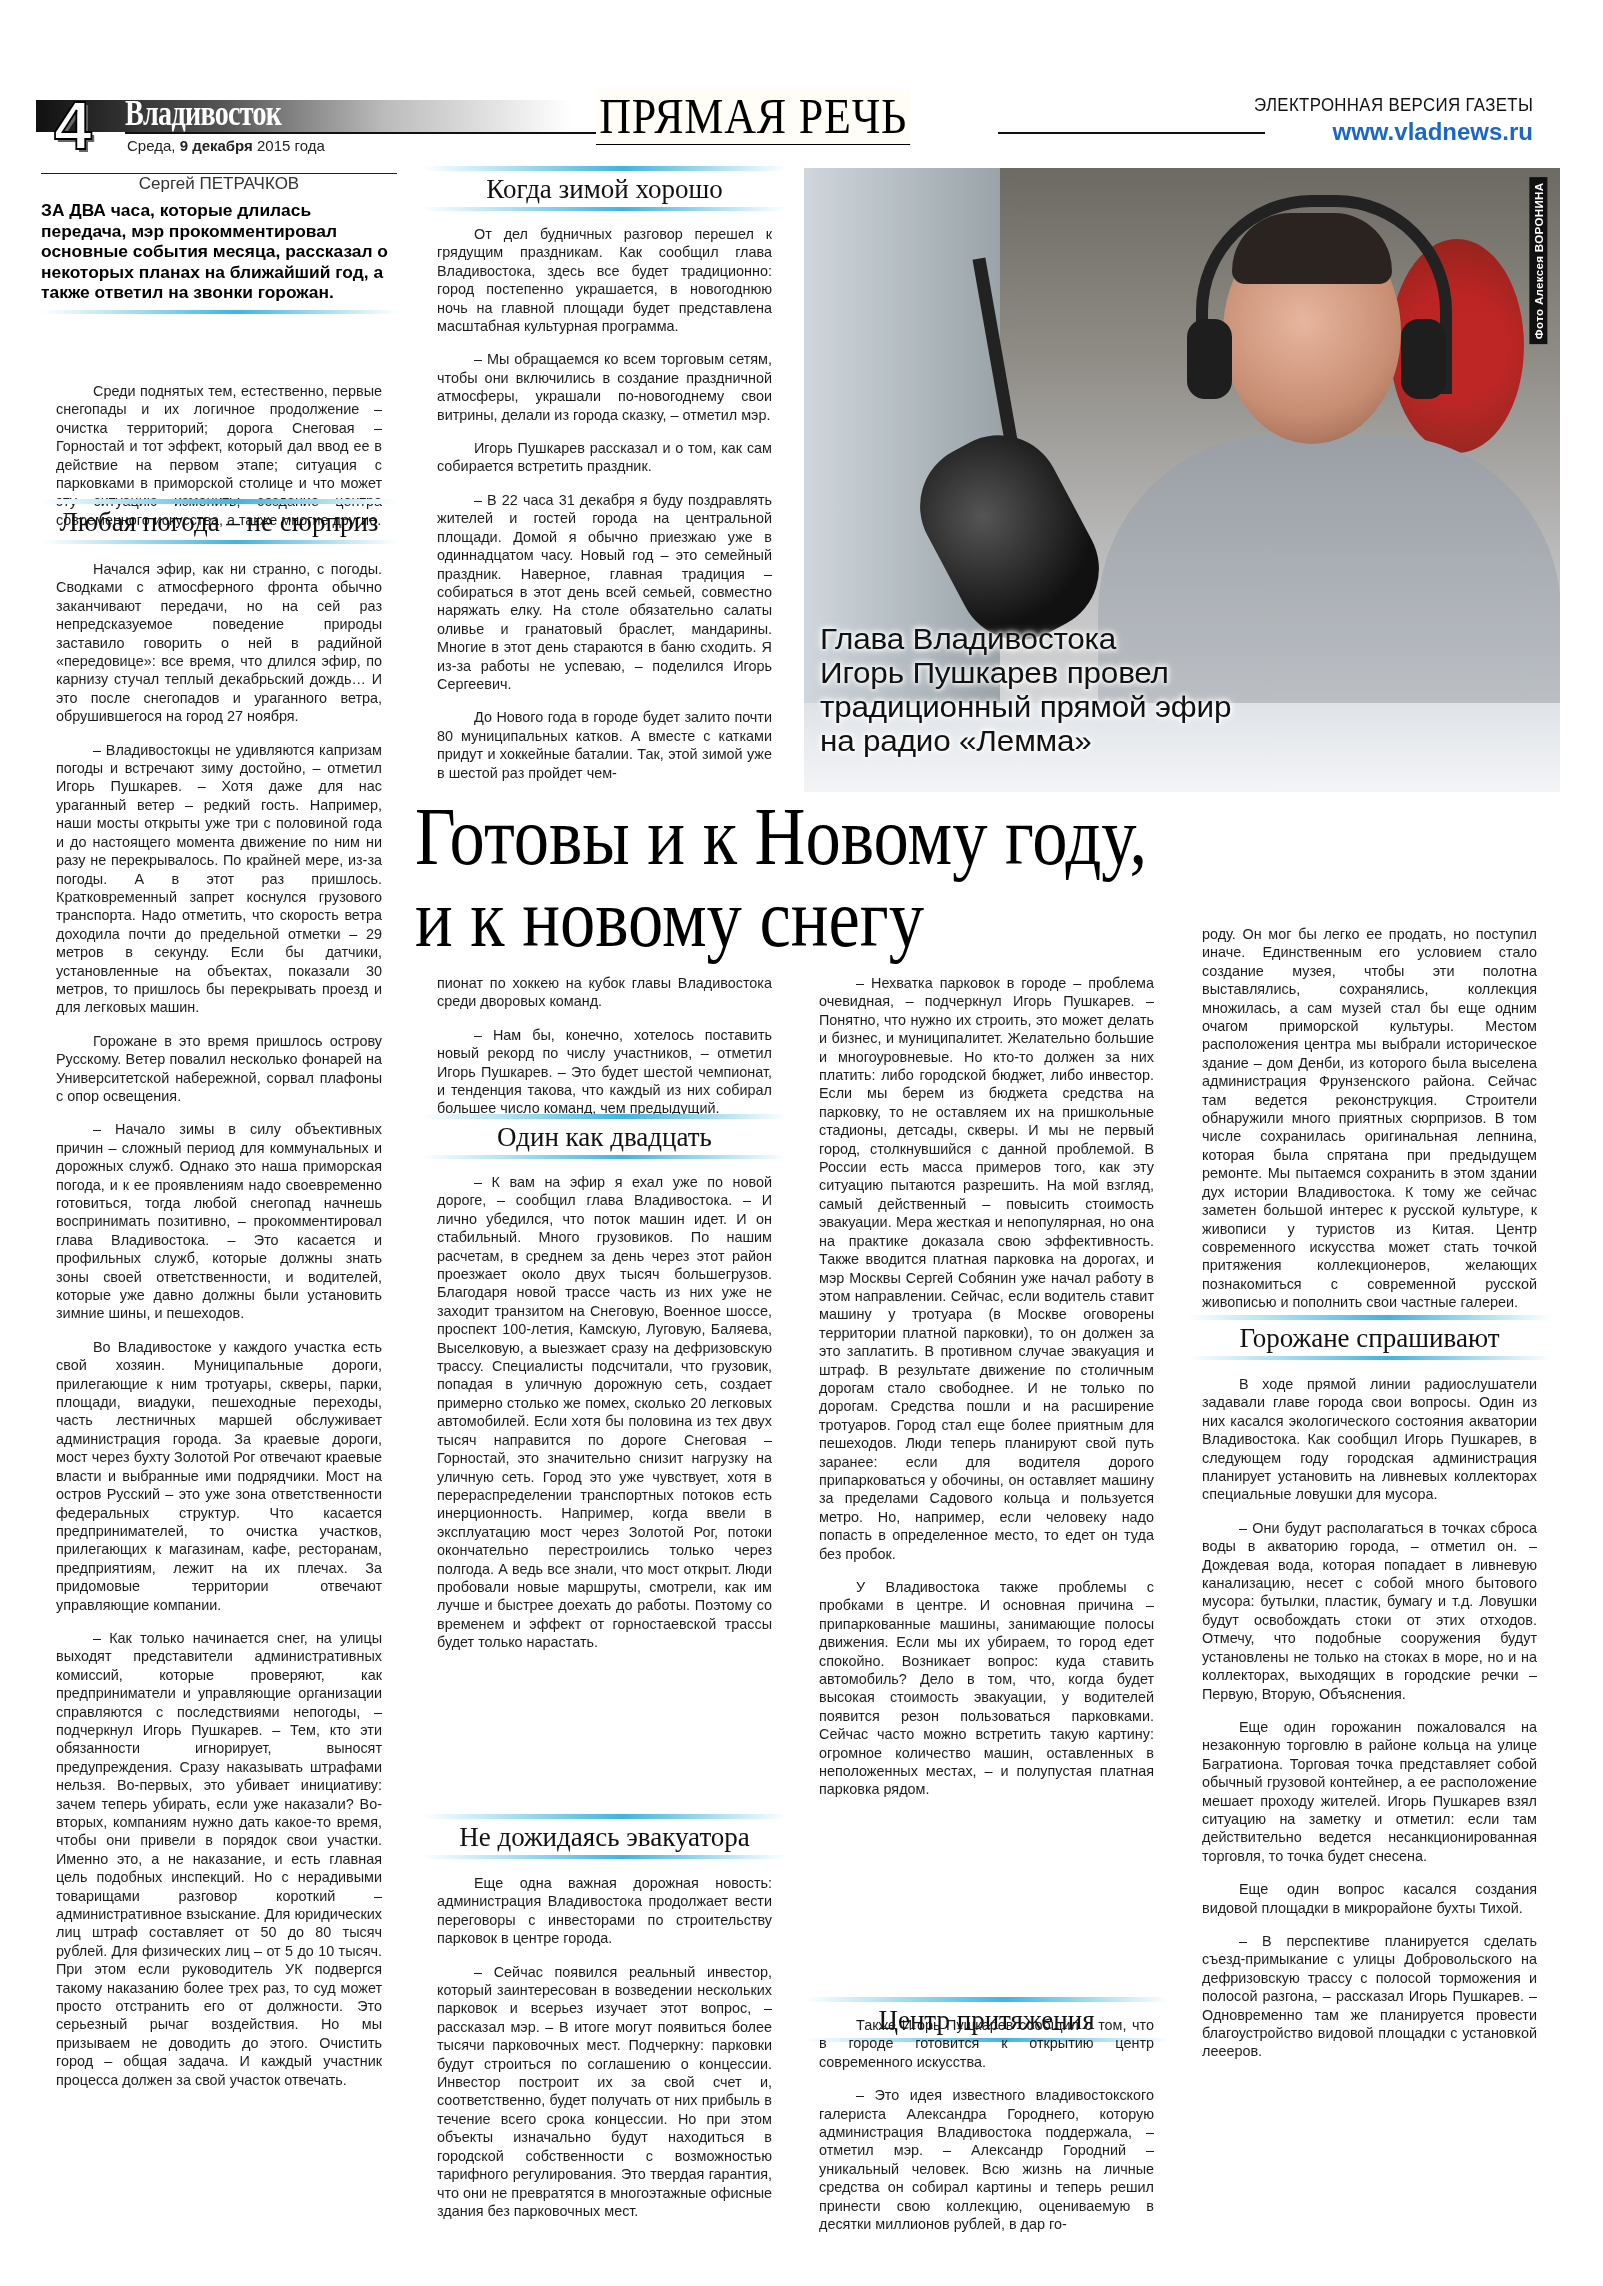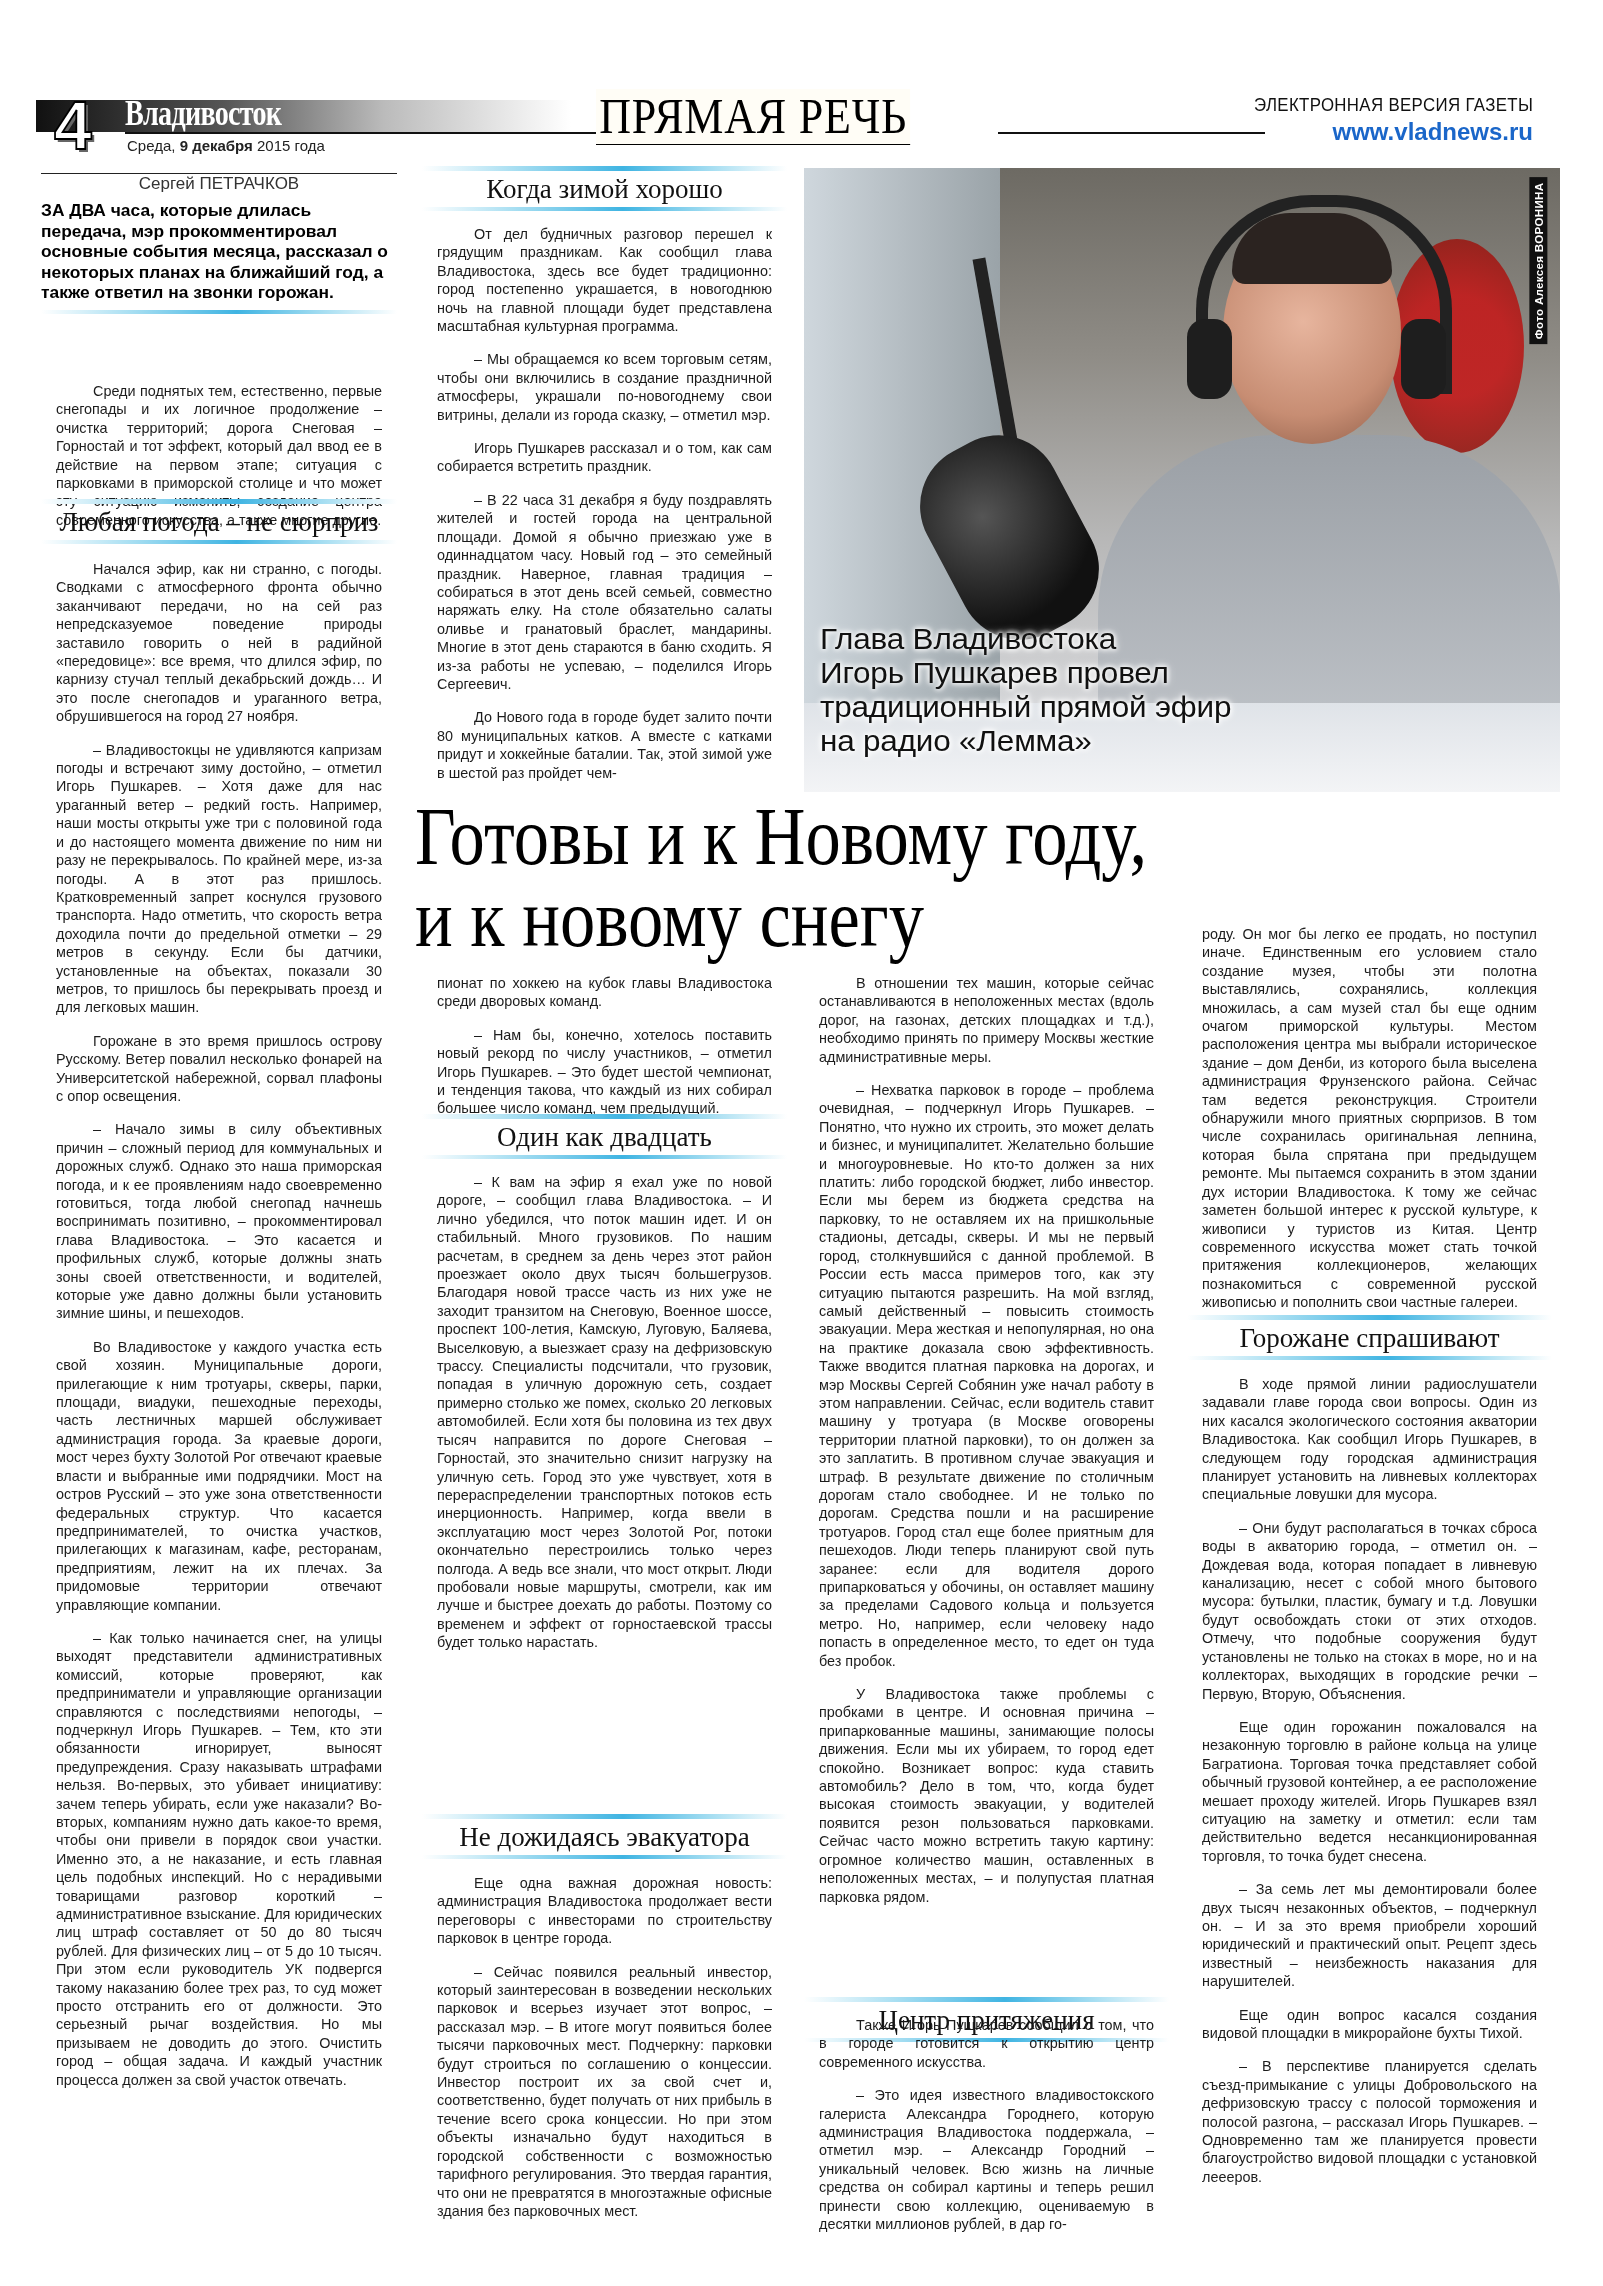--- a/index.html
+++ b/index.html
@@ -171,21 +171,20 @@
   <div class="blue-rule"></div>
   <div>Не дожидаясь эвакуатора</div>
   <div class="blue-rule"></div>
 </div>
 <div class="col c2" style="top:1859px">
   <p>Еще одна важная дорожная новость: администрация Владивостока продолжает вести переговоры с инвесторами по строительству парковок в центре города.</p>
   <p>– Сейчас появился реальный инвестор, который заинтересован в возведении нескольких парковок и всерьез изучает этот вопрос, – рассказал мэр. – В итоге могут появиться более тысячи парковочных мест. Подчеркну: парковки будут строиться по соглашению о концессии. Инвестор построит их за свой счет и, соответственно, будет получать от них прибыль в течение всего срока концессии. Но при этом объекты изначально будут находиться в городской собственности с возможностью тарифного регулирования. Это твердая гарантия, что они не превратятся в многоэтажные офисные здания без парковочных мест.</p>
 </div>
 
 <div class="col c3" style="top:959px">
-  <p>В отношении тех машин, которые сейчас останавливаются в неположенных местах (вдоль дорог, на газонах, детских площадках и т.д.), необходимо принять по примеру Москвы жесткие административные меры.</p>
   <p>– Нехватка парковок в городе – проблема очевидная, – подчеркнул Игорь Пушкарев. – Понятно, что нужно их строить, это может делать и бизнес, и муниципалитет. Желательно большие и многоуровневые. Но кто-то должен за них платить: либо городской бюджет, либо инвестор. Если мы берем из бюджета средства на парковку, то не оставляем их на пришкольные стадионы, детсады, скверы. И мы не первый город, столкнувшийся с данной проблемой. В России есть масса примеров того, как эту ситуацию пытаются разрешить. На мой взгляд, самый действенный – повысить стоимость эвакуации. Мера жесткая и непопулярная, но она на практике доказала свою эффективность. Также вводится платная парковка на дорогах, и мэр Москвы Сергей Собянин уже начал работу в этом направлении. Сейчас, если водитель ставит машину у тротуара (в Москве оговорены территории платной парковки), то он должен за это заплатить. В противном случае эвакуация и штраф. В результате движение по столичным дорогам стало свободнее. И не только по дорогам. Средства пошли и на расширение тротуаров. Город стал еще более приятным для пешеходов. Люди теперь планируют свой путь заранее: если для водителя дорого припарковаться у обочины, он оставляет машину за пределами Садового кольца и пользуется метро. Но, например, если человеку надо попасть в определенное место, то едет он туда без пробок.</p>
   <p>У Владивостока также проблемы с пробками в центре. И основная причина – припаркованные машины, занимающие полосы движения. Если мы их убираем, то город едет спокойно. Возникает вопрос: куда ставить автомобиль? Дело в том, что, когда будет высокая стоимость эвакуации, у водителей появится резон пользоваться парковками. Сейчас часто можно встретить такую картину: огромное количество машин, оставленных в неположенных местах, – и полупустая платная парковка рядом.</p>
 </div>
 <div class="sub" style="left:804px; top:1957px; width:365px;margin-top:40px;">
   <div class="blue-rule"></div>
   <div>Центр притяжения</div>
   <div class="blue-rule"></div>
 </div>
 <div class="col c3" style="top:2001px">
   <p>Также Игорь Пушкарев сообщил о том, что в городе готовится к открытию центр современного искусства.</p>
@@ -197,17 +196,16 @@
 </div>
 <div class="sub" style="left:1187px; top:1315px; width:365px;">
   <div class="blue-rule"></div>
   <div>Горожане спрашивают</div>
   <div class="blue-rule"></div>
 </div>
 <div class="col c4" style="top:1360px">
   <p>В ходе прямой линии радиослушатели задавали главе города свои вопросы. Один из них касался экологического состояния акватории Владивостока. Как сообщил Игорь Пушкарев, в следующем году городская администрация планирует установить на ливневых коллекторах специальные ловушки для мусора.</p>
   <p>– Они будут располагаться в точках сброса воды в акваторию города, – отметил он. – Дождевая вода, которая попадает в ливневую канализацию, несет с собой много бытового мусора: бутылки, пластик, бумагу и т.д. Ловушки будут освобождать стоки от этих отходов. Отмечу, что подобные сооружения будут установлены не только на стоках в море, но и на коллекторах, выходящих в городские речки – Первую, Вторую, Объяснения.</p>
   <p>Еще один горожанин пожаловался на незаконную торговлю в районе кольца на улице Багратиона. Торговая точка представляет собой обычный грузовой контейнер, а ее расположение мешает проходу жителей. Игорь Пушкарев взял ситуацию на заметку и отметил: если там действительно ведется несанкционированная торговля, то точка будет снесена.</p>
-  <p>– За семь лет мы демонтировали более двух тысяч незаконных объектов, – подчеркнул он. – И за это время приобрели хороший юридический и практический опыт. Рецепт здесь известный – неизбежность наказания для нарушителей.</p>
   <p>Еще один вопрос касался создания видовой площадки в микрорайоне бухты Тихой.</p>
   <p>– В перспективе планируется сделать съезд-примыкание с улицы Добровольского на дефризовскую трассу с полосой торможения и полосой разгона, – рассказал Игорь Пушкарев. – Одновременно там же планируется провести благоустройство видовой площадки с установкой леееров.</p>
 </div>
 
 
 </body></html>

